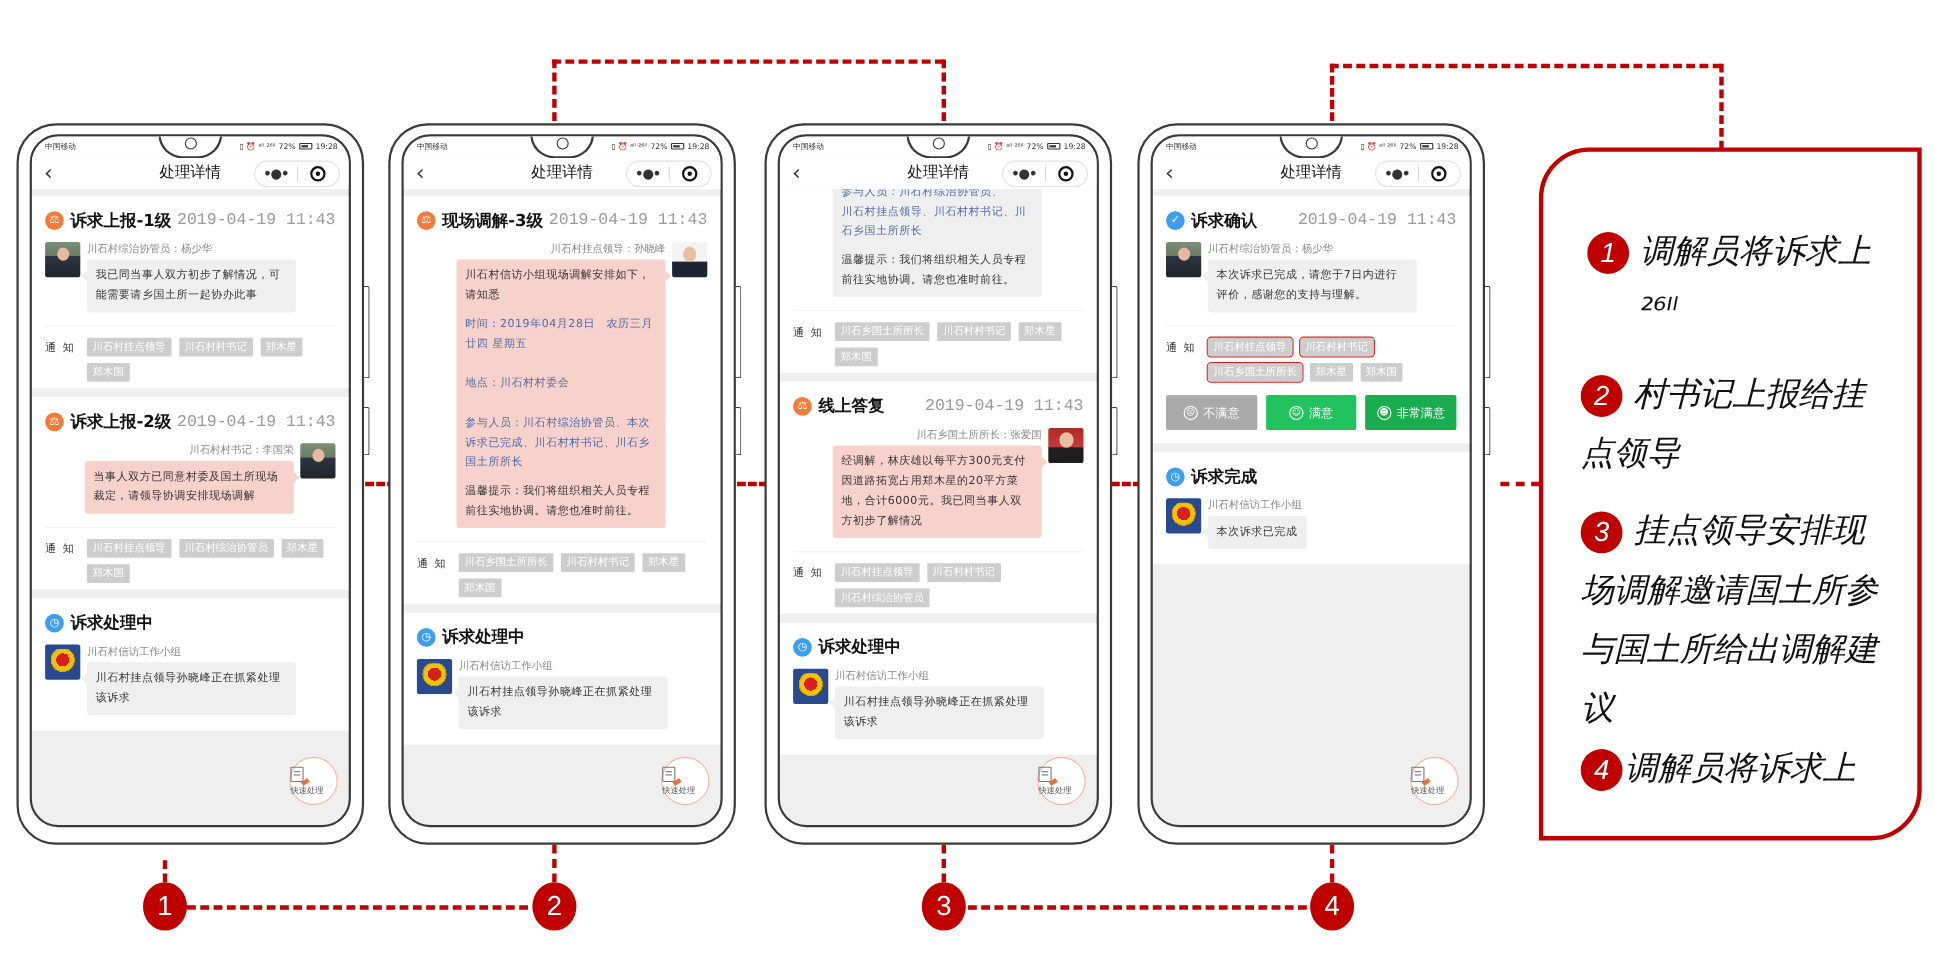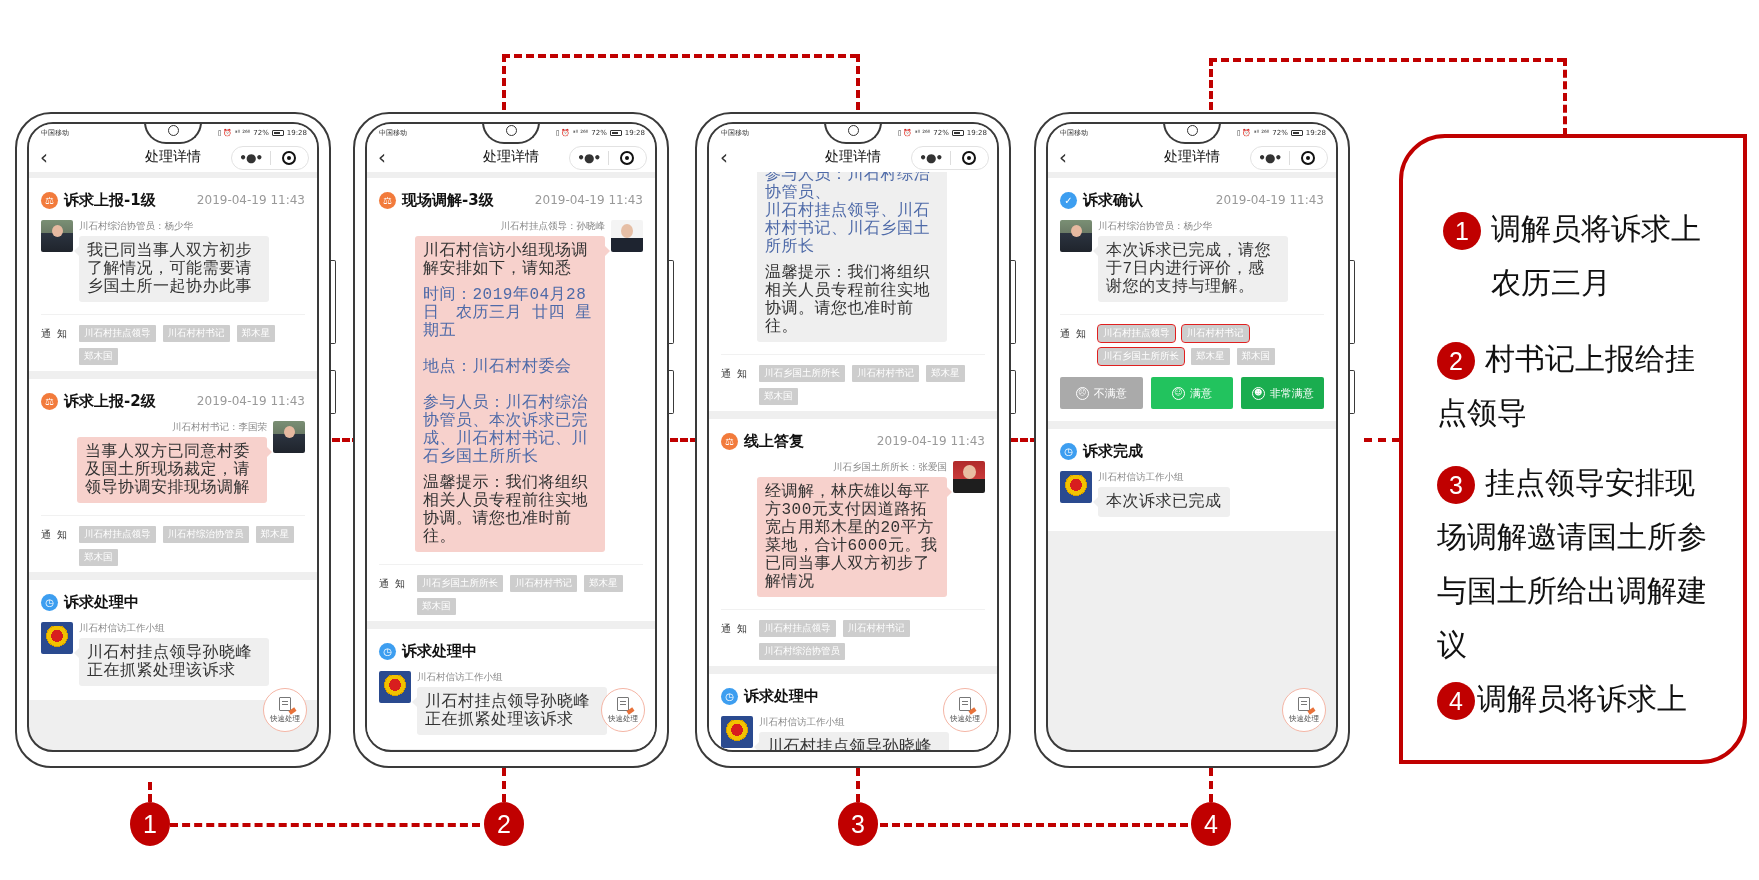--- a/index.html
+++ b/index.html
@@ -39,76 +39,76 @@
   .capsule .cap-sep { width: 1px; height: 14px; background: #ddd; }
   .capsule .cap-close { flex: 1; display: flex; justify-content: center; }
   .target { width: 14px; height: 14px; border: 2px solid #111; border-radius: 50%; position: relative; }
   .target::after { content: ""; position: absolute; left: 3px; top: 3px; width: 4px; height: 4px; background: #111; border-radius: 50%; }
 
   .content { position: absolute; top: 48px; left: 0; right: 0; bottom: 0; overflow: hidden; }
   .section { background: #fff; margin-top: 8px; padding: 10px 12px 6px 12px; }
   .section.first { margin-top: 6px; }
   .sec-head { display: flex; align-items: center; justify-content: space-between; height: 24px; }
   .sec-title { display: flex; align-items: center; gap: 6px; font-size: 15px; font-weight: bold; color: #111; }
-  .sec-date { font-size: 12px; color: #999; }
+  .sec-date { font-size: 15px; color: #999; font-family: Liberation Mono, monospace; }
   .dot-icon { width: 17px; height: 17px; border-radius: 50%; display: inline-flex; align-items: center; justify-content: center; color: #fff; font-size: 10px; font-weight: bold; }
   .dot-orange { background: #f27b3c; }
   .dot-blue { background: #3d9ef0; }
 
   .msg { display: flex; margin-top: 8px; gap: 6px; }
   .msg.right { flex-direction: row-reverse; }
   .avatar { width: 32px; height: 32px; border-radius: 2px; flex: none; overflow: hidden; position: relative; }
   .av-man { background: linear-gradient(180deg, #7a8f74 0%, #6b7b66 40%, #2c3440 41%, #1f242c 100%); }
   .av-man::before { content: ""; position: absolute; left: 11px; top: 5px; width: 11px; height: 12px; background: #e6b9a0; border-radius: 50%; }
   .av-red { background: linear-gradient(180deg, #b02a2a 0%, #c83a3a 55%, #1e1e1e 56%); }
   .av-red::before { content: ""; position: absolute; left: 10px; top: 4px; width: 13px; height: 14px; background: #e8bda2; border-radius: 50%; }
   .av-white { background: linear-gradient(180deg, #f4f4f4 0%, #f4f4f4 55%, #1e2430 56%); }
   .av-white::before { content: ""; position: absolute; left: 10px; top: 4px; width: 12px; height: 14px; background: #e6bfa6; border-radius: 50%; }
   .av-emblem { background: #2a4a8f; }
   .av-emblem::before { content: ""; position: absolute; left: 5px; top: 4px; width: 22px; height: 22px; background: radial-gradient(circle at 50% 45%, #d81e1e 0 6px, #f2c200 6px 10px, #d4a000 10px 11px, transparent 11px); }
   .msg-body { max-width: 190px; display: flex; flex-direction: column; }
   .msg.right .msg-body { align-items: flex-end; }
   .msg-sender { font-size: 9.5px; color: #888; margin-bottom: 3px; }
-  .bubble { position: relative; padding: 6px 8px; font-size: 16px; line-height: 18px; color: #333; border-radius: 3px; background: #efefef; letter-spacing: 0.5px; font-family: Liberation Mono, monospace; }
+  .bubble { position: relative; padding: 6px 8px; font-size: 10px; line-height: 18px; color: #333; border-radius: 3px; background: #efefef; letter-spacing: 0.5px; }
   .bubble.pink { background: #f7d1cc; }
   .bubble.pink.blue-text { color: #4e6aa8; }
   .bubble.pink.blue-text .dark { color: #333; }
   .bubble p + p { margin-top: 8px; }
   .bubble.left::before { content: ""; position: absolute; left: -5px; top: 10px; border: 5px solid transparent; border-right-color: #efefef; border-left: none; }
   .bubble.right-tail::after { content: ""; position: absolute; right: -5px; top: 10px; border: 5px solid transparent; border-left-color: #f7d1cc; border-right: none; }
 
   .notify { display: flex; margin-top: 12px; padding-top: 10px; border-top: 1px solid #f1f1f1; font-size: 10px; }
   .notify-label { width: 38px; flex: none; color: #333; letter-spacing: 6px; padding-top: 2px; }
   .tags { display: flex; flex-wrap: wrap; gap: 6px 7px; }
   .tag { background: #cdcdcd; color: #fff; font-size: 9.5px; padding: 2px 5px; border-radius: 1px; }
   .tag.hl { outline: 1.5px solid #e02020; border-radius: 3px; }
 
   .rate-row { display: flex; gap: 8px; padding: 12px 0 6px; }
   .rate-btn { flex: 1; height: 32px; border-radius: 2px; display: flex; align-items: center; justify-content: center; gap: 5px; color: #fff; font-size: 11px; cursor: pointer; }
   .rate-btn .face { width: 13px; height: 13px; border: 1.5px solid #fff; border-radius: 50%; display: inline-flex; align-items: center; justify-content: center; font-size: 8px; line-height: 1; }
   .rate-bad { background: #aaaaaa; }
   .rate-ok { background: #22c35e; }
   .rate-great { background: #1aad4f; }
 
-  .fab { position: absolute; right: 10px; width: 44px; height: 44px; border-radius: 50%; border: 1.5px solid #f4b5a5; background: #fff; display: flex; flex-direction: column; align-items: center; justify-content: center; z-index: 4; cursor: pointer; }
+  .fab { position: absolute; right: 10px; width: 44px; height: 44px; border-radius: 50%; border: 1.5px solid #f4b5a5; background: #fff; display: flex; flex-direction: column; justify-content: center; z-index: 4; cursor: pointer; }
   .fab-icon { width: 12px; height: 14px; border: 1.5px solid #777; border-radius: 1px; position: relative; }
   .fab-icon::before { content: ""; position: absolute; left: 2px; top: 3px; width: 6px; height: 1.5px; background: #777; box-shadow: 0 3px 0 #777; }
   .fab-icon::after { content: ""; position: absolute; right: -6px; bottom: -3px; width: 7px; height: 4px; background: #e8723a; transform: rotate(-35deg); }
   .fab-label { font-size: 7.5px; color: #555; margin-top: 3px; }
 
   
   .step-circle { position: absolute; width: 40px; height: 44px; border-radius: 50%; background: #c00000; color: #fff; font-size: 25px; display: flex; align-items: center; justify-content: center; font-family: "Liberation Sans", sans-serif; }
 
   
   .legend {
     position: absolute; left: 1399px; top: 134px; width: 348px; height: 630px;
     border: 4px solid #c00000; border-radius: 46px 0 46px 0; background: #fff;
     padding: 64px 14px 0 40px;
   }
-  .legend-item { font-size: 30px; color: #111; line-height: 54px; font-family: "DejaVu Sans", sans-serif; }
+  .legend-item { font-size: 30px; color: #111; line-height: 54px; font-family: "DejaVu Sans", sans-serif; font-style: italic; }
   .legend-num { display: inline-flex; width: 38px; height: 38px; border-radius: 50%; background: #c00000; color: #fff; font-size: 25px; align-items: center; justify-content: center; vertical-align: middle; margin-right: 10px; font-family: "Liberation Sans", sans-serif; }
 </style>
 </head>
 <body>
 
 <div class="dash-v" style="left:148px; top:782px; height:20px;"></div>
 <div class="dash-h" style="left:170px; top:823px; width:310px;"></div>
 <div class="dash-v" style="left:502px; top:768px; height:34px;"></div>
 <div class="dash-v" style="left:502px; top:54px; height:56px;"></div>
 <div class="dash-h" style="left:502px; top:54px; width:356px;"></div>
@@ -495,21 +495,21 @@
 </div>
 
 <div class="step-circle" style="left:130px; top:802px;">1</div>
 <div class="step-circle" style="left:484px; top:802px;">2</div>
 <div class="step-circle" style="left:838px; top:802px;">3</div>
 <div class="step-circle" style="left:1191px; top:802px;">4</div>
 
 <div class="legend">
   <div class="legend-item">
     <span class="legend-num">1</span><span>调解员将诉求上</span><br>
-    <span style="padding-left:48px;">农历三月</span>
+    <span style="padding-left:48px;">²⁶ᴵˡ</span>
   </div>
   <div class="legend-item" style="margin-top:22px; margin-left:-6px;">
     <span class="legend-num">2</span><span>村书记上报给挂</span><br>
     <span>点领导</span>
   </div>
   <div class="legend-item" style="margin-top:16px; margin-left:-6px;">
     <span class="legend-num">3</span><span>挂点领导安排现</span><br>
     <span>场调解邀请国土所参</span><br>
     <span>与国土所给出调解建</span><br>
     <span>议</span>

